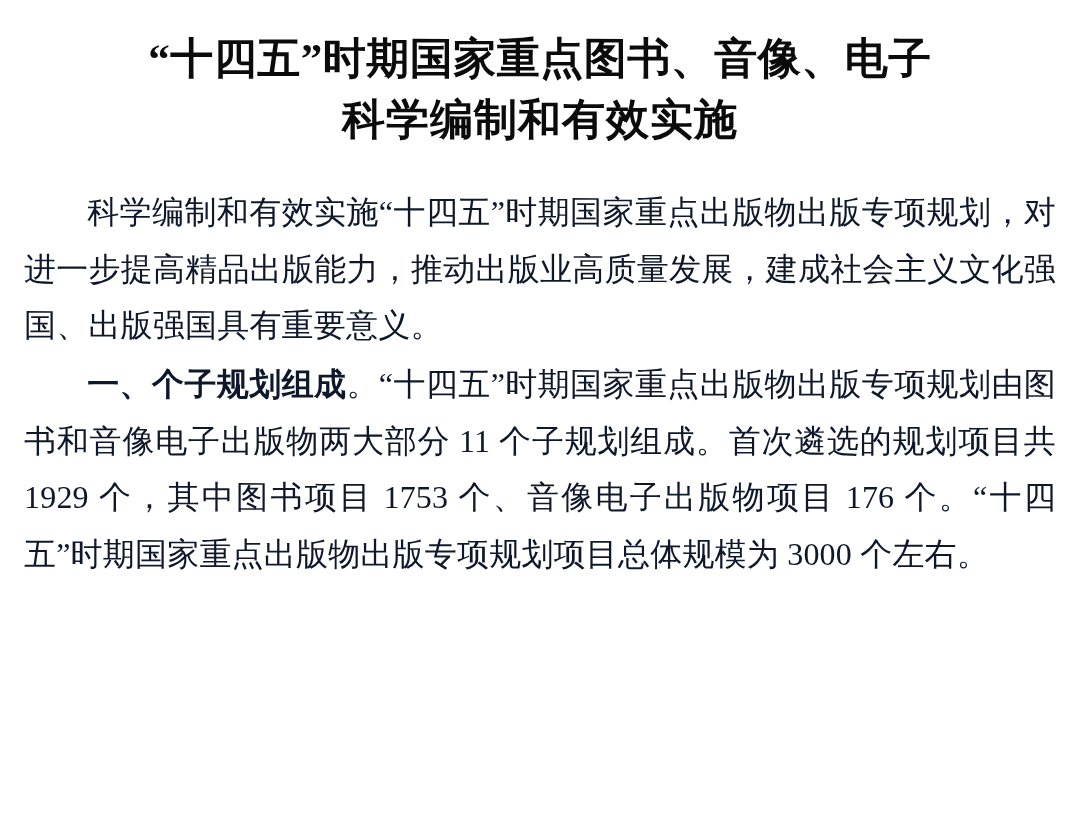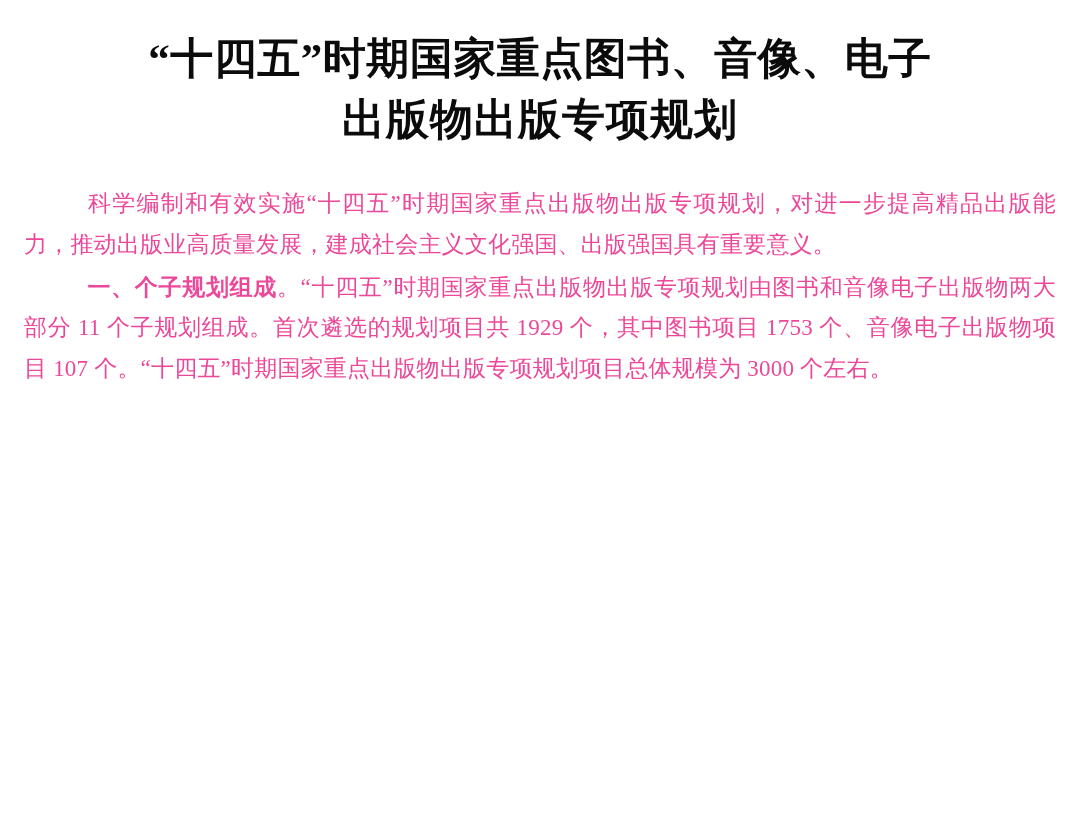--- a/index.html
+++ b/index.html
@@ -37,47 +37,47 @@
     white-space: nowrap;
   }
   .title-line.line2 {
     letter-spacing: 1px;
   }
   .body-block {
     margin-top: 34px;
   }
   p.para {
     margin: 0 0 2px 0;
-    font-size: 23px;
+    font-size: 32px;
     line-height: 1.77;
     text-align: justify;
     text-align-last: left;
     text-justify: inter-character;
-    color: #ec4899;
+    color: #0f172a;
     letter-spacing: 0.2px;
   }
   p.para .indent {
     display: inline-block;
     width: 63px;
   }
   .bold-run {
     font-weight: bold;
   }
 </style>
 </head>
 <body>
 
 <div class="page">
 
   <h1 class="doc-title">
     <span class="title-line line1">“十四五”时期国家重点图书、音像、电子</span>
-    <span class="title-line line2">出版物出版专项规划</span>
+    <span class="title-line line2">科学编制和有效实施</span>
   </h1>
 
   <div class="body-block">
 
     <p class="para"><span class="indent"></span><span>科学编制和有效实施“十四五”时期国家重点出版物出版专项规划，对进一步提高精品出版能力，推动出版业高质量发展，建成社会主义文化强国、出版强国具有重要意义。</span></p>
 
-    <p class="para"><span class="indent"></span><span class="bold-run">一、个子规划组成</span><span>。“十四五”时期国家重点出版物出版专项规划由图书和音像电子出版物两大部分 11 个子规划组成。首次遴选的规划项目共 1929 个，其中图书项目 1753 个、音像电子出版物项目 107 个。“十四五”时期国家重点出版物出版专项规划项目总体规模为 3000 个左右。</span></p>
+    <p class="para"><span class="indent"></span><span class="bold-run">一、个子规划组成</span><span>。“十四五”时期国家重点出版物出版专项规划由图书和音像电子出版物两大部分 11 个子规划组成。首次遴选的规划项目共 1929 个，其中图书项目 1753 个、音像电子出版物项目 176 个。“十四五”时期国家重点出版物出版专项规划项目总体规模为 3000 个左右。</span></p>
 
   </div>
 
 </div>
 
 </body></html>

